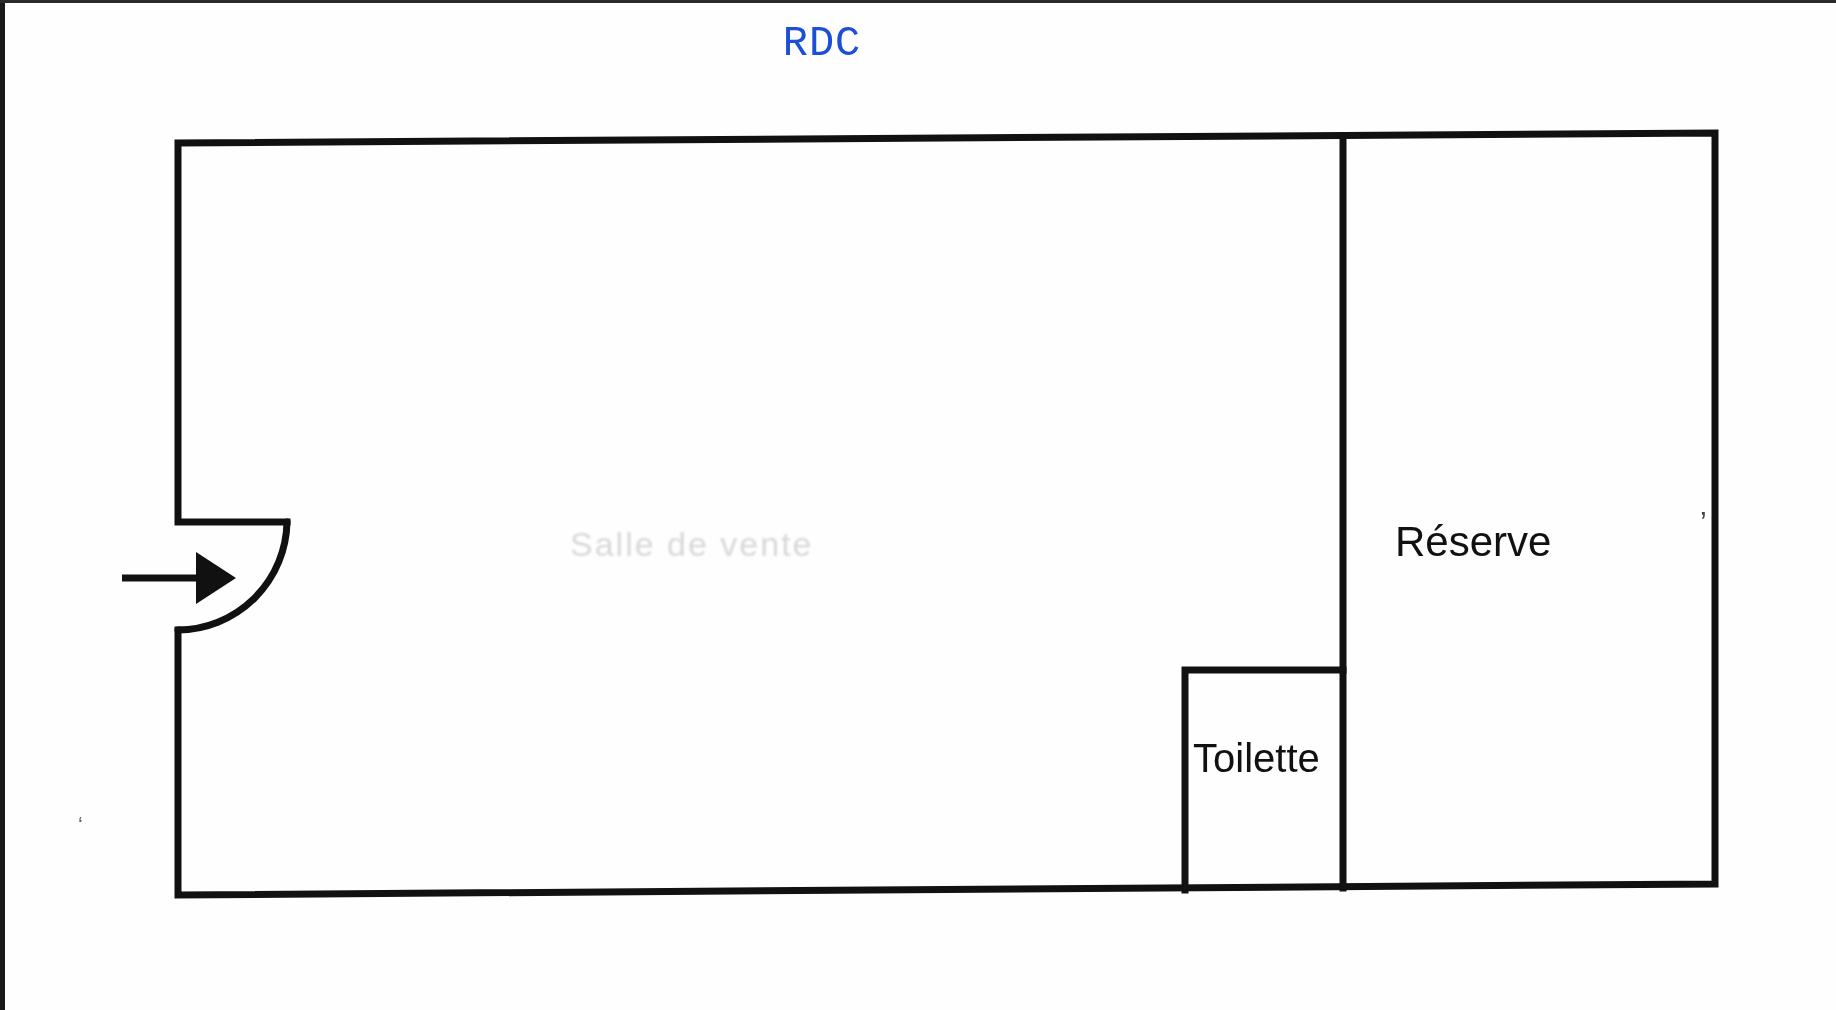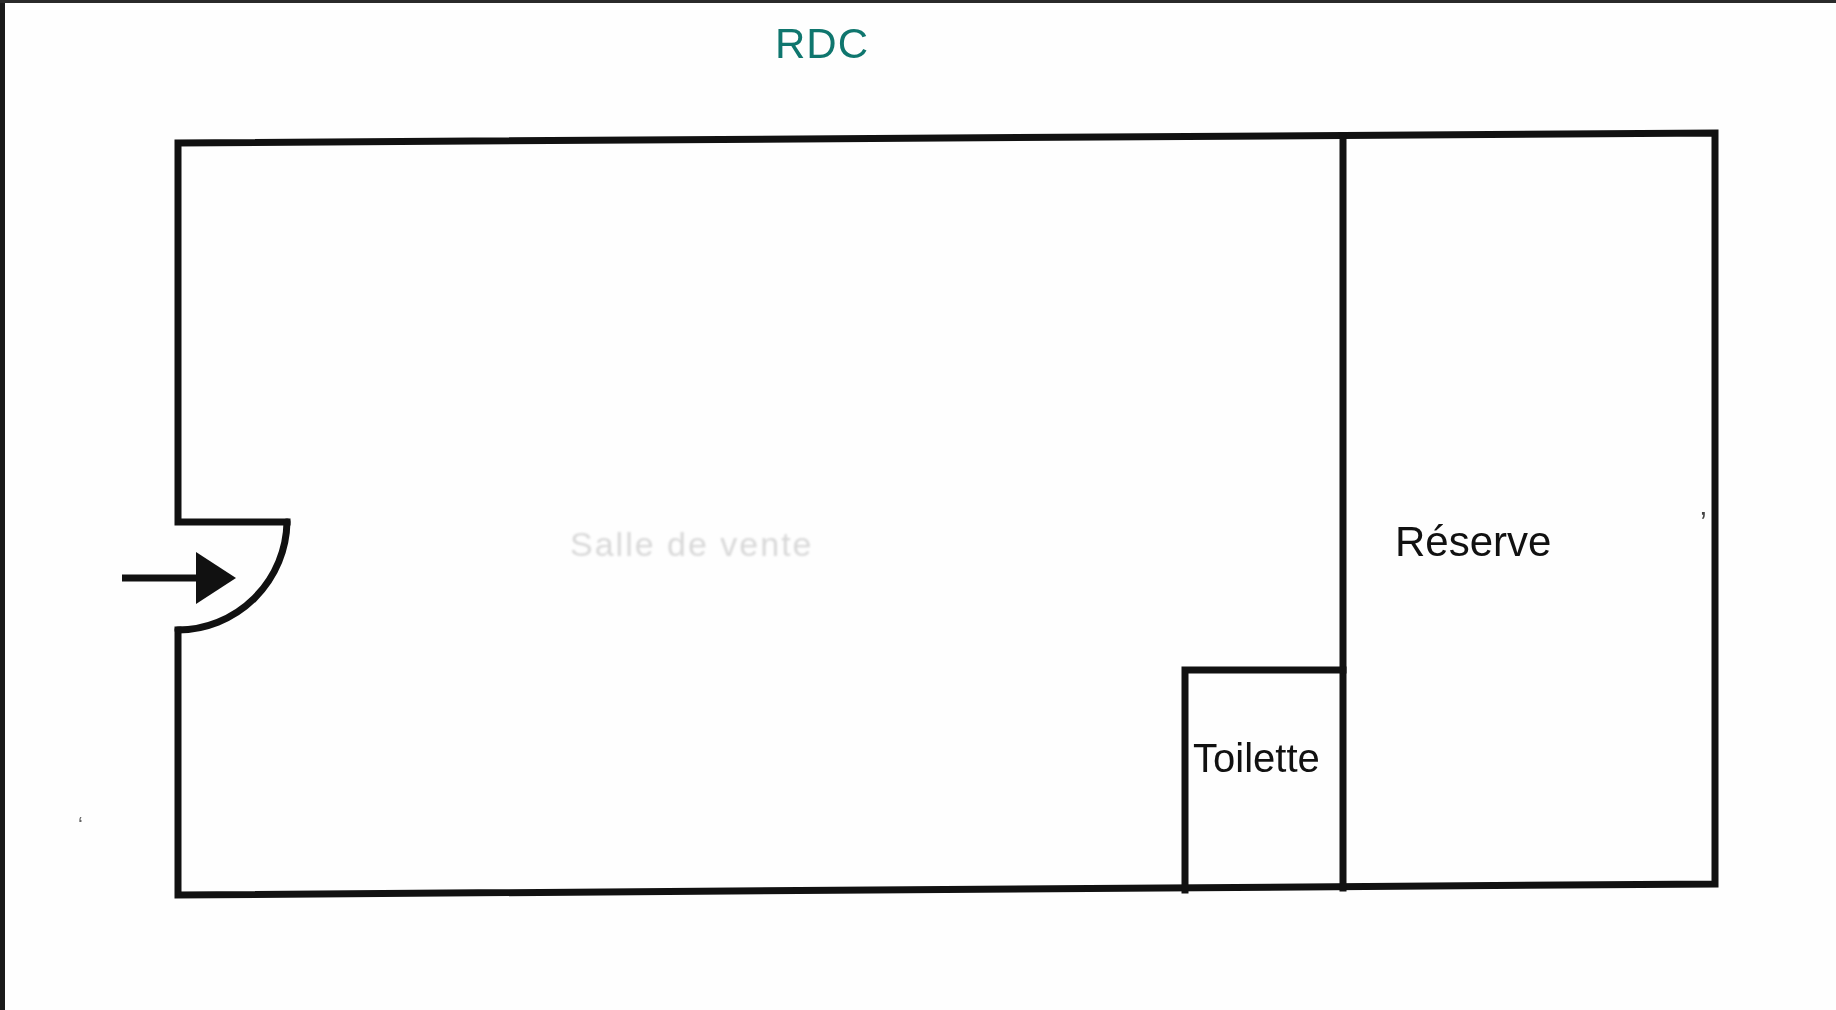--- a/index.html
+++ b/index.html
@@ -43,22 +43,22 @@
   }
 
   #plan-title {
     position: absolute;
     left: 0;
     top: 20px;
     width: 1484px;
     text-align: center;
     font-size: 42px;
     letter-spacing: 1px;
-    color: #0f766e;
-    font-family: Liberation Sans, sans-serif;
+    color: #1d4ed8;
+    font-family: Liberation Mono, monospace;
   }
 
   
   #plan-title .title-inner {
     display: inline-block;
     transform: translateX(80px);
   }
 
   #floorplan-svg {
     position: absolute;

